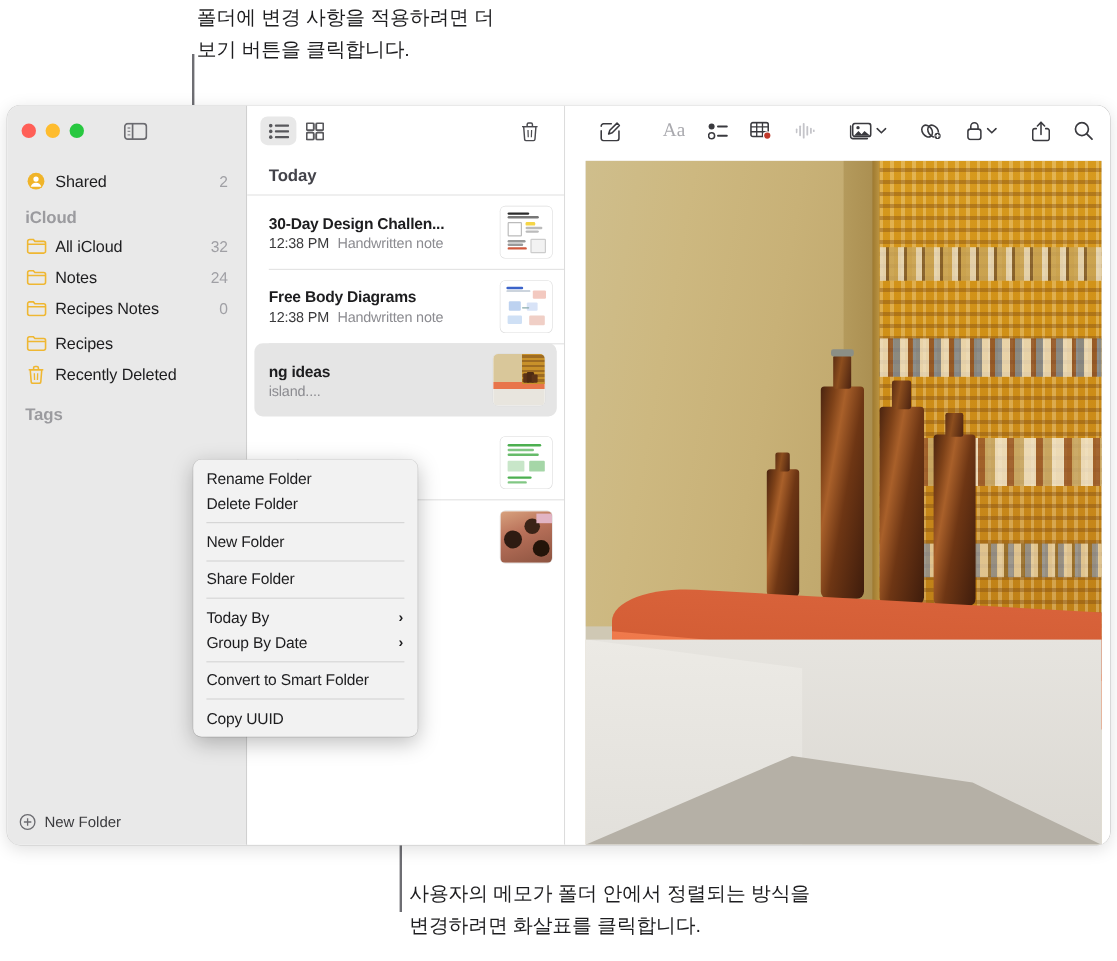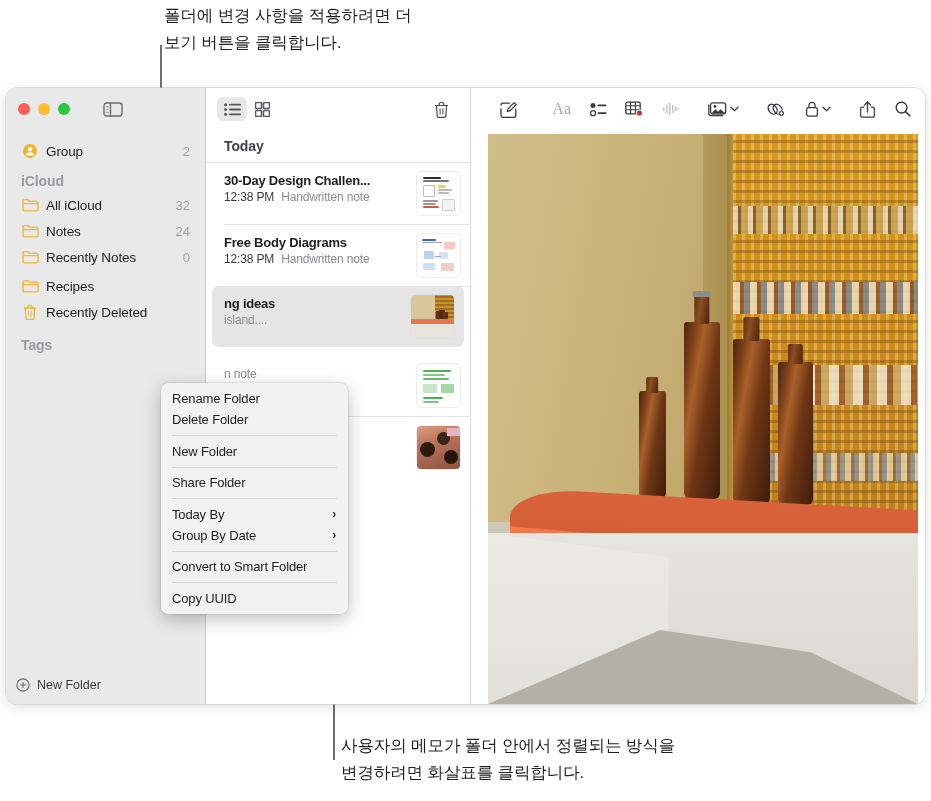--- a/index.html
+++ b/index.html
@@ -113,21 +113,21 @@
     display: flex; align-items: center; justify-content: center;
   }
   .view-btn.active { background: #e8e8e8; }
   #trash-btn { margin-left: auto; }
   .nl-section {
     font-size: 14px; font-weight: 700; color: #43434a;
     padding: 8px 0 8px 18px; letter-spacing: -0.1px;
     border-bottom: 0.5px solid #e4e4e4;
   }
   .note-row {
-    display: flex; align-items: flex-start;
+    display: flex; align-items: center;
     padding: 9px 10px 9px 18px;
     min-height: 52px;
     position: relative;
   }
   .note-row .txt { flex: 1; min-width: 0; padding-top: 1px; }
   .note-title {
     font-size: 13px; font-weight: 700; color: #1d1d1f;
     white-space: nowrap; overflow: hidden; text-overflow: ellipsis;
     letter-spacing: -0.2px; margin-bottom: 2px;
   }
@@ -272,21 +272,21 @@
       <div class="sb-list">
 
         <div class="sb-row" style="margin-top:6px;">
           <span class="ic">
             <svg width="16" height="16" viewBox="0 0 16 16">
               <circle cx="8" cy="8" r="7" fill="#f0b429"></circle>
               <circle cx="8" cy="6.2" r="2.2" fill="#fff"></circle>
               <path d="M3.6 12.6a4.6 4.6 0 0 1 8.8 0z" fill="#fff"></path>
             </svg>
           </span>
-          <span class="lbl">Group</span>
+          <span class="lbl">Shared</span>
           <span class="cnt">2</span>
         </div>
 
         <div class="sb-header">iCloud</div>
 
         <div class="sb-row">
           <span class="ic">
             <svg width="17" height="14" viewBox="0 0 17 14">
               <path d="M1 3.2a1.6 1.6 0 0 1 1.6-1.6h3.2l1.3 1.5h7.3A1.6 1.6 0 0 1 16 4.7v6.6a1.6 1.6 0 0 1-1.6 1.6H2.6A1.6 1.6 0 0 1 1 11.3z" fill="none" stroke="#efb732" stroke-width="1.4"></path>
               <line x1="1.2" y1="5.6" x2="15.8" y2="5.6" stroke="#efb732" stroke-width="1.3"></line>
@@ -307,21 +307,21 @@
           <span class="cnt">24</span>
         </div>
 
         <div class="sb-row">
           <span class="ic">
             <svg width="17" height="14" viewBox="0 0 17 14">
               <path d="M1 3.2a1.6 1.6 0 0 1 1.6-1.6h3.2l1.3 1.5h7.3A1.6 1.6 0 0 1 16 4.7v6.6a1.6 1.6 0 0 1-1.6 1.6H2.6A1.6 1.6 0 0 1 1 11.3z" fill="none" stroke="#efb732" stroke-width="1.4"></path>
               <line x1="1.2" y1="5.6" x2="15.8" y2="5.6" stroke="#efb732" stroke-width="1.3"></line>
             </svg>
           </span>
-          <span class="lbl">Recently Notes</span>
+          <span class="lbl">Recipes Notes</span>
           <span class="cnt">0</span>
         </div>
 
 
         <div class="sb-row" style="margin-top:3px;">
           <span class="ic">
             <svg width="17" height="14" viewBox="0 0 17 14">
               <path d="M1 3.2a1.6 1.6 0 0 1 1.6-1.6h3.2l1.3 1.5h7.3A1.6 1.6 0 0 1 16 4.7v6.6a1.6 1.6 0 0 1-1.6 1.6H2.6A1.6 1.6 0 0 1 1 11.3z" fill="none" stroke="#efb732" stroke-width="1.4"></path>
               <line x1="1.2" y1="5.6" x2="15.8" y2="5.6" stroke="#efb732" stroke-width="1.3"></line>
             </svg>

